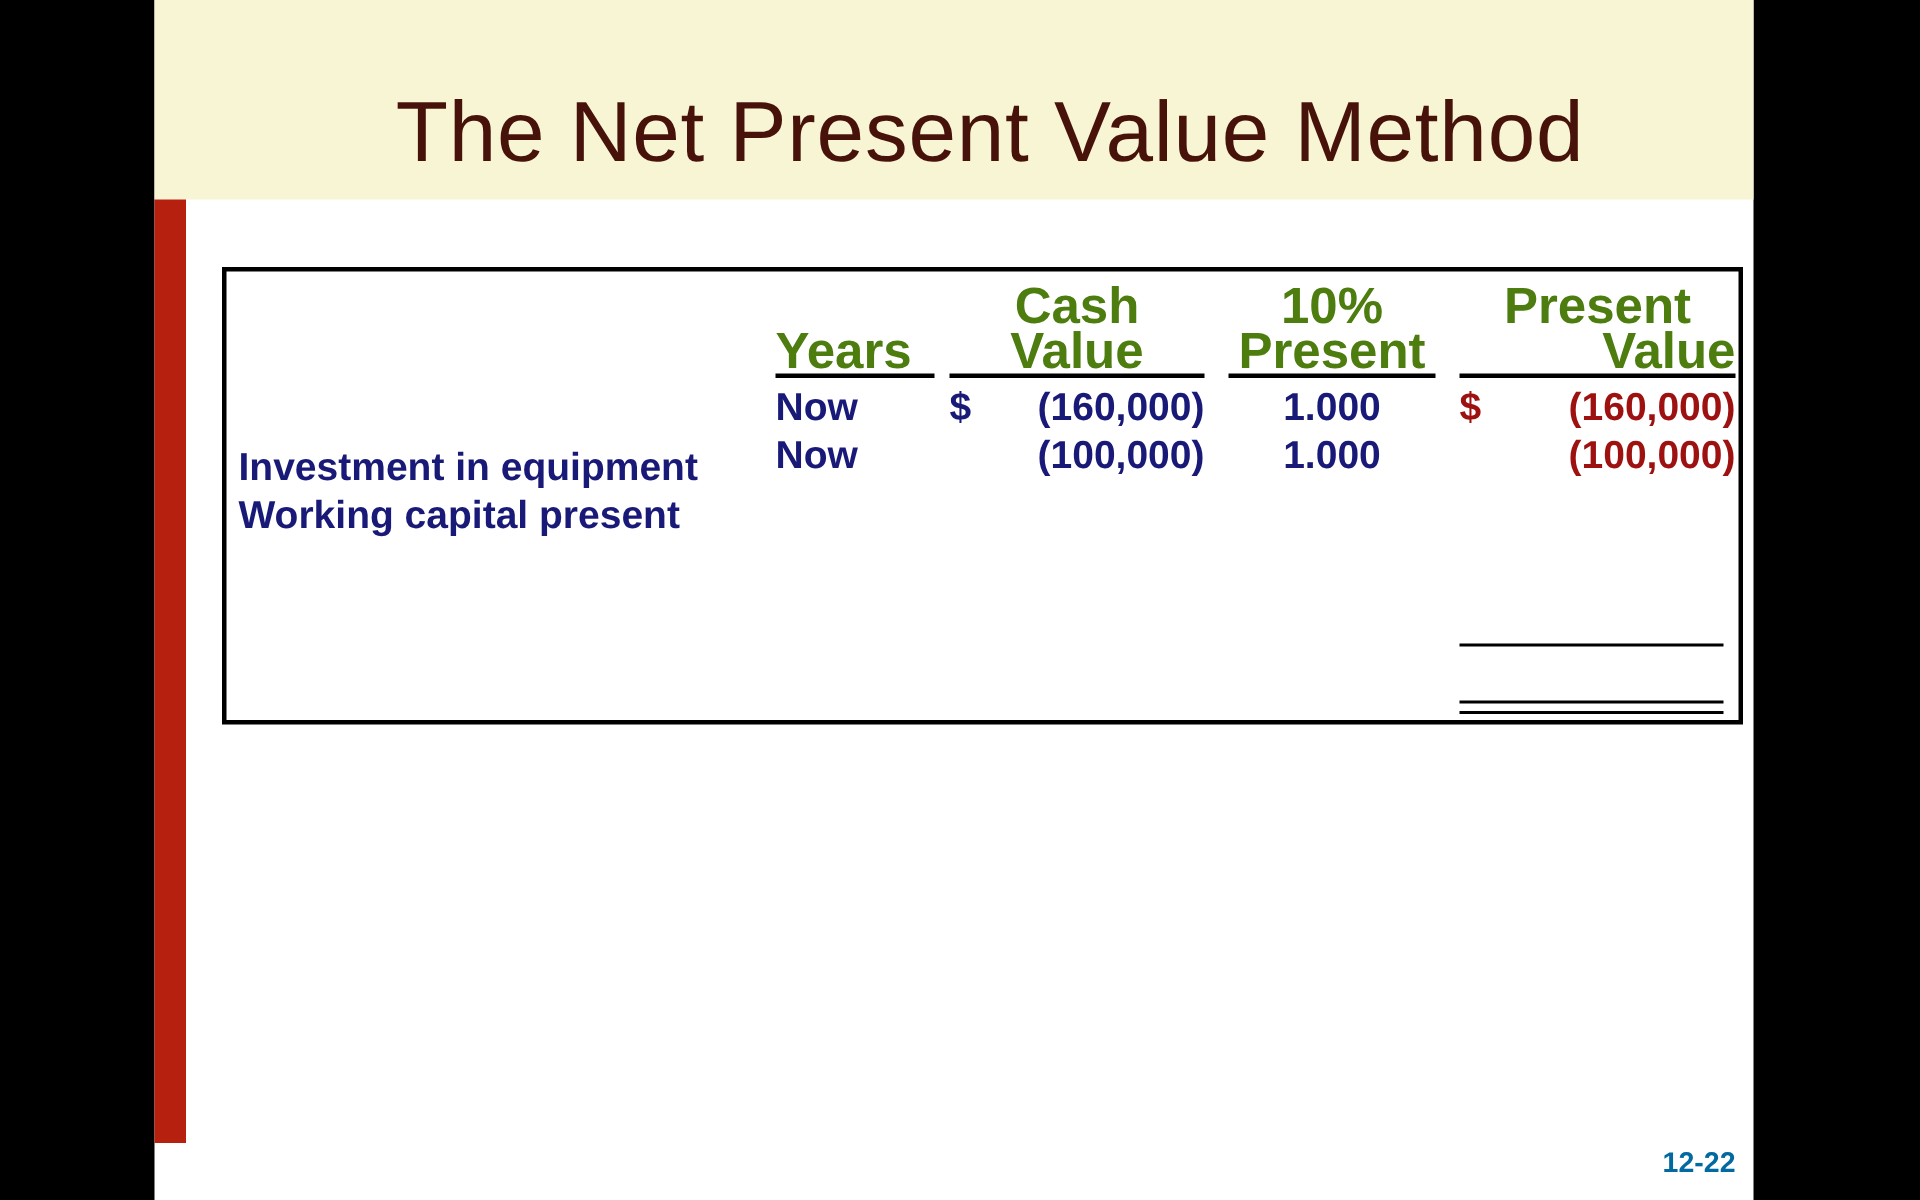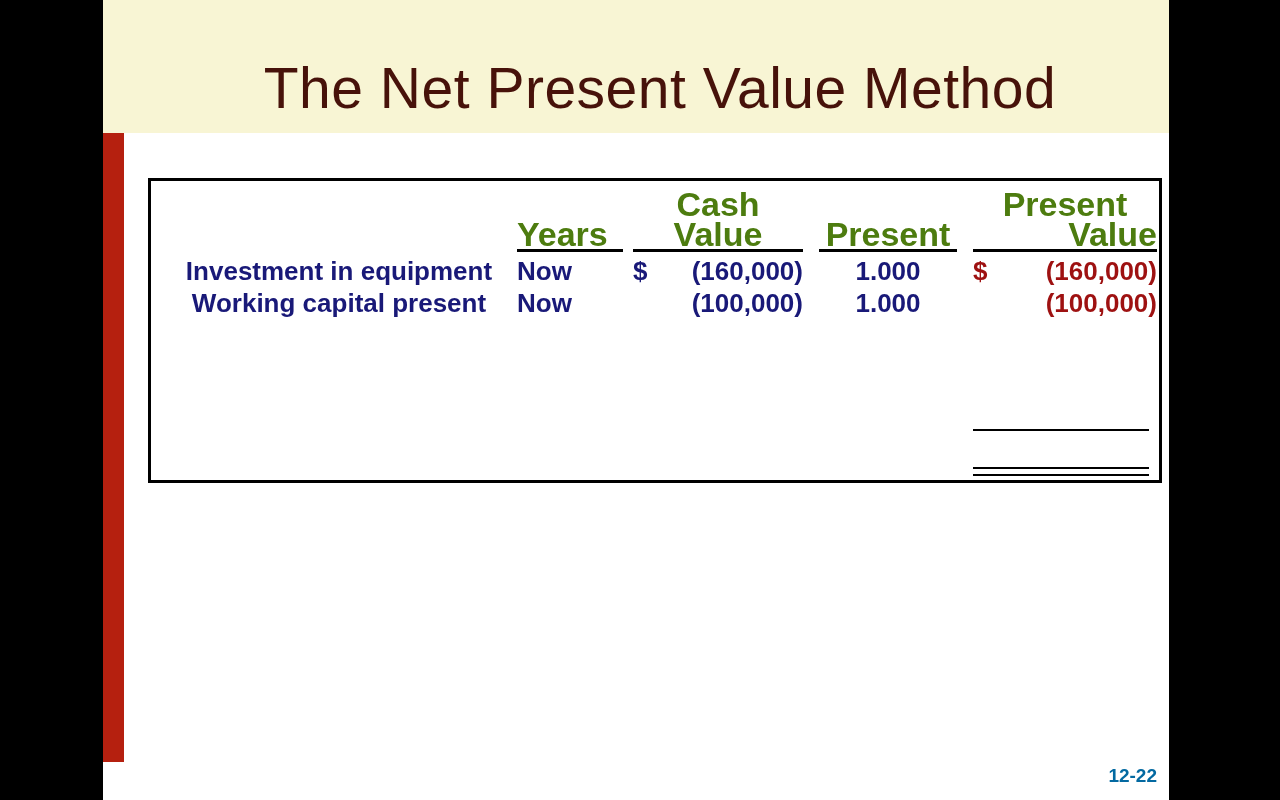--- a/index.html
+++ b/index.html
@@ -79,21 +79,21 @@
 
   .tbl {
     position: absolute;
     left: 0;
     top: 0;
     width: 100%;
     height: 100%;
   }
 
   
-  .col-label  { position: absolute; left: 8px;   width: 360px; text-align: center; }
+  .col-label  { position: absolute; left: 8px;   width: 360px; text-align: left; margin-top: 40px; }
   .col-years  { position: absolute; left: 366px; width: 108px; text-align: left; }
   .col-flows  { position: absolute; left: 482px; width: 170px; text-align: right; }
   .col-factor { position: absolute; left: 668px; width: 138px; text-align: center; }
   .col-pv     { position: absolute; left: 822px; width: 184px; text-align: right; }
 
   
   .hdr-line {
     font-size: 34px;
     font-weight: bold;
     color: #4d7c0f;
@@ -180,20 +180,21 @@
       <div id="slide-title">The Net Present Value Method</div>
     </div>
 
     <div id="accent-bar"></div>
 
     <div id="npv-table-frame">
       <div class="tbl">
 
         <div class="hdr-line col-years hdr-row1"></div>
         <div class="hdr-line col-flows hdr-row1" style="text-align:center;">Cash</div>
+        <div class="hdr-line col-factor hdr-row1">10%</div>
         <div class="hdr-line col-pv hdr-row1" style="text-align:center;">Present</div>
 
         <div class="hdr-line col-years hdr-row2">Years</div>
         <div class="hdr-line col-flows hdr-row2" style="text-align:center;">Value</div>
         <div class="hdr-line col-factor hdr-row2">Present</div>
         <div class="hdr-line col-pv hdr-row2" style="text-align:right;">Value</div>
 
         <div class="hdr-rule" id="rule-years"></div>
         <div class="hdr-rule" id="rule-flows"></div>
         <div class="hdr-rule" id="rule-factor"></div>

